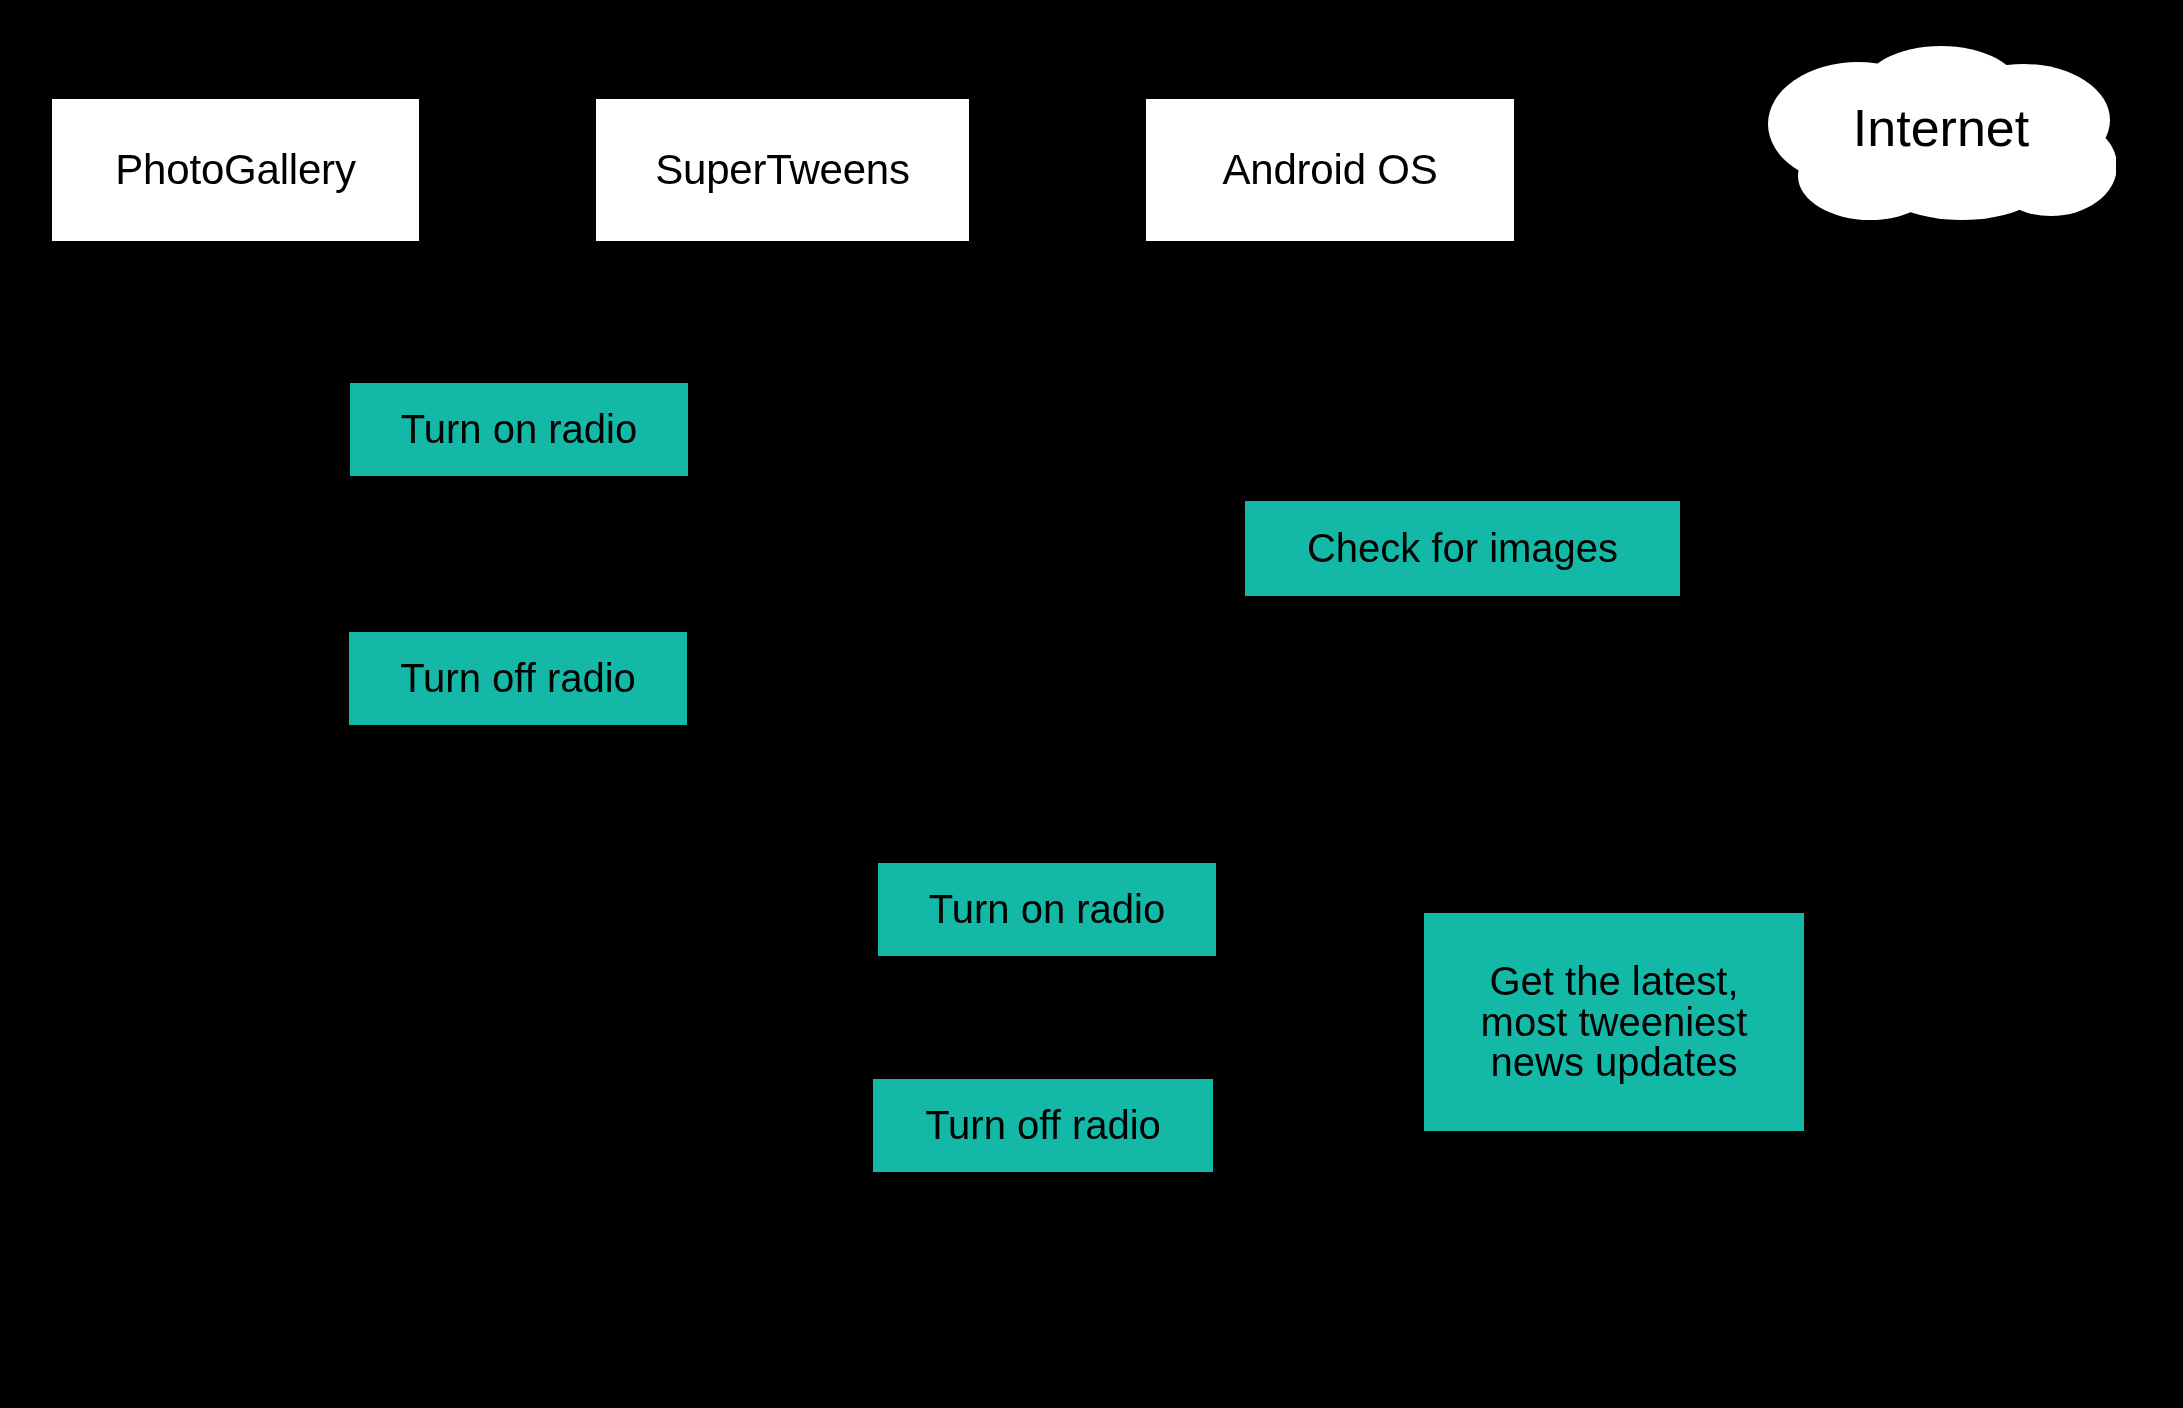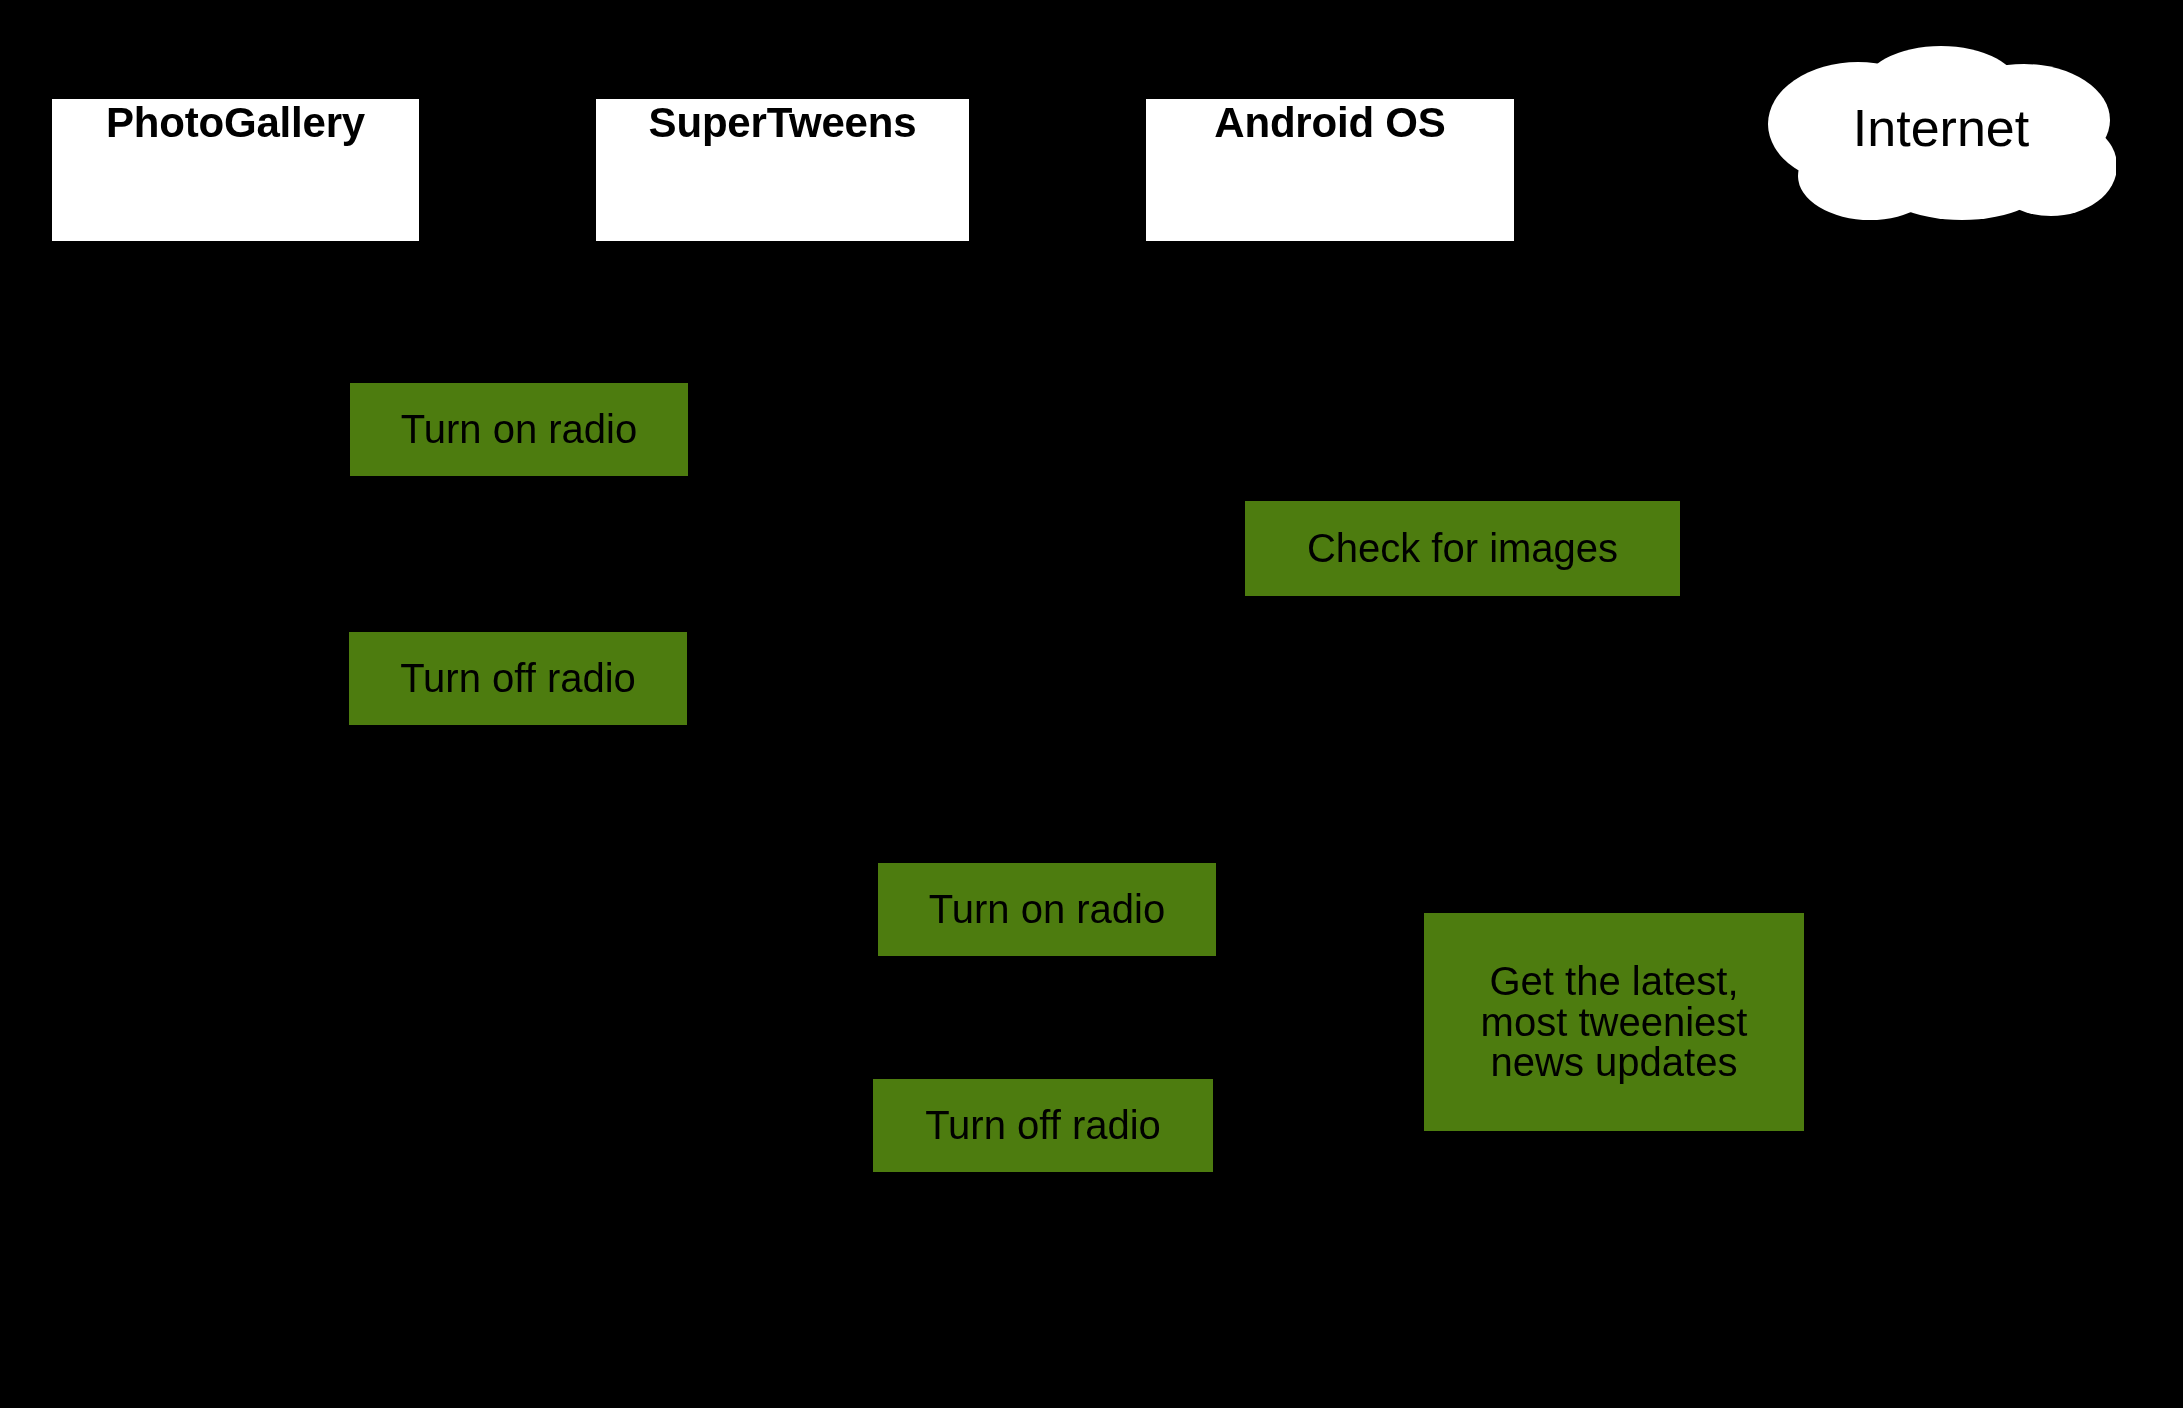--- a/index.html
+++ b/index.html
@@ -17,23 +17,24 @@
     font-family: "Liberation Sans", sans-serif;
   }
 
   
   .participant {
     position: absolute;
     background: #ffffff;
     border: 1px solid #000000;
     box-sizing: border-box;
     display: flex;
+    align-items: center;
     justify-content: center;
     color: #000000;
-    font-weight: bold;
+    font-weight: normal;
     font-size: 42px;
     letter-spacing: -0.2px;
     white-space: nowrap;
   }
 
   
   .lifeline {
     position: absolute;
     width: 2px;
     background: #000000;
@@ -59,21 +60,21 @@
     width: 0;
     height: 0;
     border-top: 10px solid transparent;
     border-bottom: 10px solid transparent;
   }
   .msg-head.right { border-left: 18px solid #000000; }
 
   
   .msg-label {
     position: absolute;
-    background: #4d7c0f;
+    background: #14b8a6;
     color: #000000;
     box-sizing: border-box;
     display: flex;
     align-items: center;
     justify-content: center;
     text-align: center;
     font-size: 40px;
     line-height: 1.03;
     white-space: pre-line;
     padding: 0 6px;

